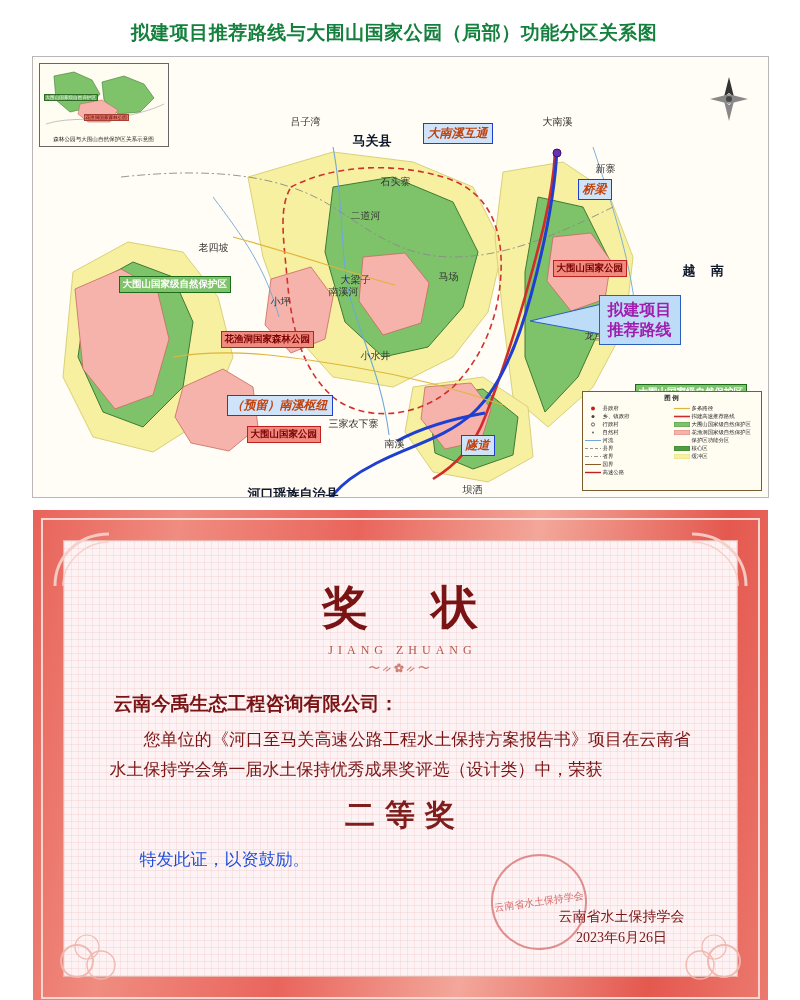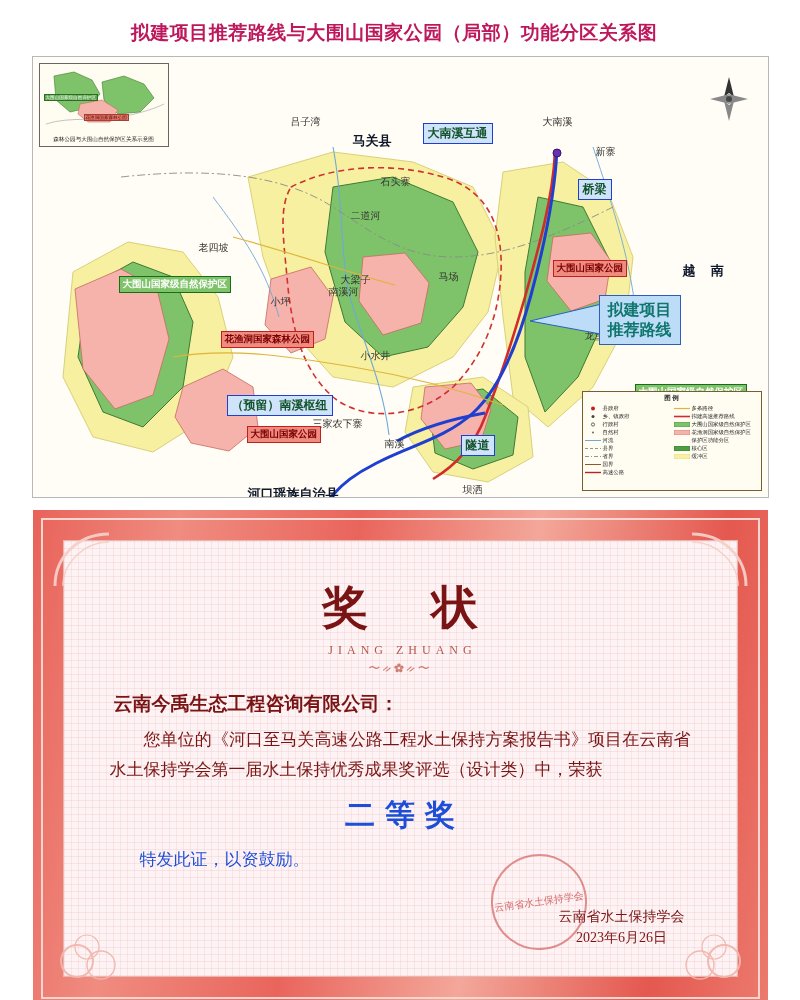--- a/index.html
+++ b/index.html
@@ -14,21 +14,21 @@
     position: relative;
     overflow: hidden;
   }
 
   
   .doc-title {
     text-align: center;
     font-family: "Liberation Serif", serif;
     font-weight: bold;
     font-size: 19px;
-    color: #be185d;
+    color: #15803d;
     padding: 20px 12px 10px 0;
     letter-spacing: 0.5px;
   }
 
   
   .map-figure {
     position: relative;
     width: 735px;
     height: 440px;
     margin: 0 auto;
@@ -79,27 +79,28 @@
     border-color: #c02020;
     background: #f08b80;
     color: #7a0000;
     font-size: 9.5px;
     padding: 1px 3px;
   }
   .callout.big {
     font-size: 16px;
     line-height: 1.25;
     padding: 4px 8px;
-    color: #0f766e;
+    color: #a21caf;
     background: #bcdcf7;
     border-color: #2a5fc0;
   }
   .callout.plain-blue {
     background: #cfe4fb;
-    color: #14532d;
+    color: #c2410c;
+    font-style: italic;
   }
 
   .inset-box {
     position: absolute;
     left: 6px; top: 6px;
     width: 128px; height: 82px;
     border: 1px solid #666;
     background: #fffdf2;
     overflow: hidden;
   }
@@ -240,21 +241,21 @@
     text-indent: 34px;
     margin: 0 4px;
     text-align: justify;
   }
   .cert-award {
     text-align: center;
     font-family: "Liberation Serif", serif;
     font-weight: bold;
     font-size: 30px;
     letter-spacing: 10px;
-    color: #1d4ed8;
+    color: #7f1d1d;
     margin: 10px 0 12px 0;
     text-indent: 10px;
   }
   .cert-note {
     font-family: "Liberation Serif", serif;
     font-size: 17px;
     color: #1d4ed8;
     margin-left: 34px;
   }
   .cert-sign {
@@ -354,31 +355,31 @@
     <div class="inset-tag red" style="left:44px; top:50px;">花渔洞国家森林公园</div>
     <div class="inset-cap">森林公园与大围山自然保护区关系示意图</div>
   </div>
 
   <div class="place-name" style="left:320px; top:75px;">马关县</div>
   <div class="place-name" style="left:650px; top:205px; letter-spacing:6px;">越  南</div>
   <div class="place-name" style="left:215px; top:428px;">河口瑶族自治县</div>
 
   <div class="map-label" style="left:258px; top:58px;">吕子湾</div>
   <div class="map-label" style="left:510px; top:58px;">大南溪</div>
-  <div class="map-label" style="left:563px; top:88px;font-family:Liberation Serif, serif;">新寨</div>
+  <div class="map-label" style="left:563px; top:105px;font-family:Liberation Serif, serif;">新寨</div>
   <div class="map-label" style="left:348px; top:118px;">石头寨</div>
   <div class="map-label" style="left:318px; top:152px;">二道河</div>
   <div class="map-label" style="left:166px; top:184px;">老四坡</div>
   <div class="map-label" style="left:308px; top:216px;">大梁子</div>
   <div class="map-label" style="left:406px; top:213px;">马场</div>
   <div class="map-label" style="left:296px; top:228px;">南溪河</div>
   <div class="map-label" style="left:238px; top:238px;">小坪</div>
   <div class="map-label" style="left:552px; top:272px;">龙堡</div>
   <div class="map-label" style="left:328px; top:292px;">小水井</div>
-  <div class="map-label" style="left:280px; top:360px;">三家农下寨</div>
+  <div class="map-label" style="left:296px; top:360px;">三家农下寨</div>
   <div class="map-label" style="left:352px; top:380px;">南溪</div>
   <div class="map-label" style="left:430px; top:426px;">坝洒</div>
 
   <div class="callout plain-blue" style="left:390px; top:66px;">大南溪互通</div>
   <div class="callout plain-blue" style="left:545px; top:122px;">桥梁</div>
   <div class="callout red-box" style="left:520px; top:203px;">大围山国家公园</div>
   <div class="callout green-box" style="left:86px; top:219px;">大围山国家级自然保护区</div>
   <div class="callout red-box" style="left:188px; top:274px;">花渔洞国家森林公园</div>
   <div class="callout green-box" style="left:602px; top:327px;">大围山国家级自然保护区</div>
   <div class="callout plain-blue" style="left:194px; top:338px;">（预留）南溪枢纽</div>

